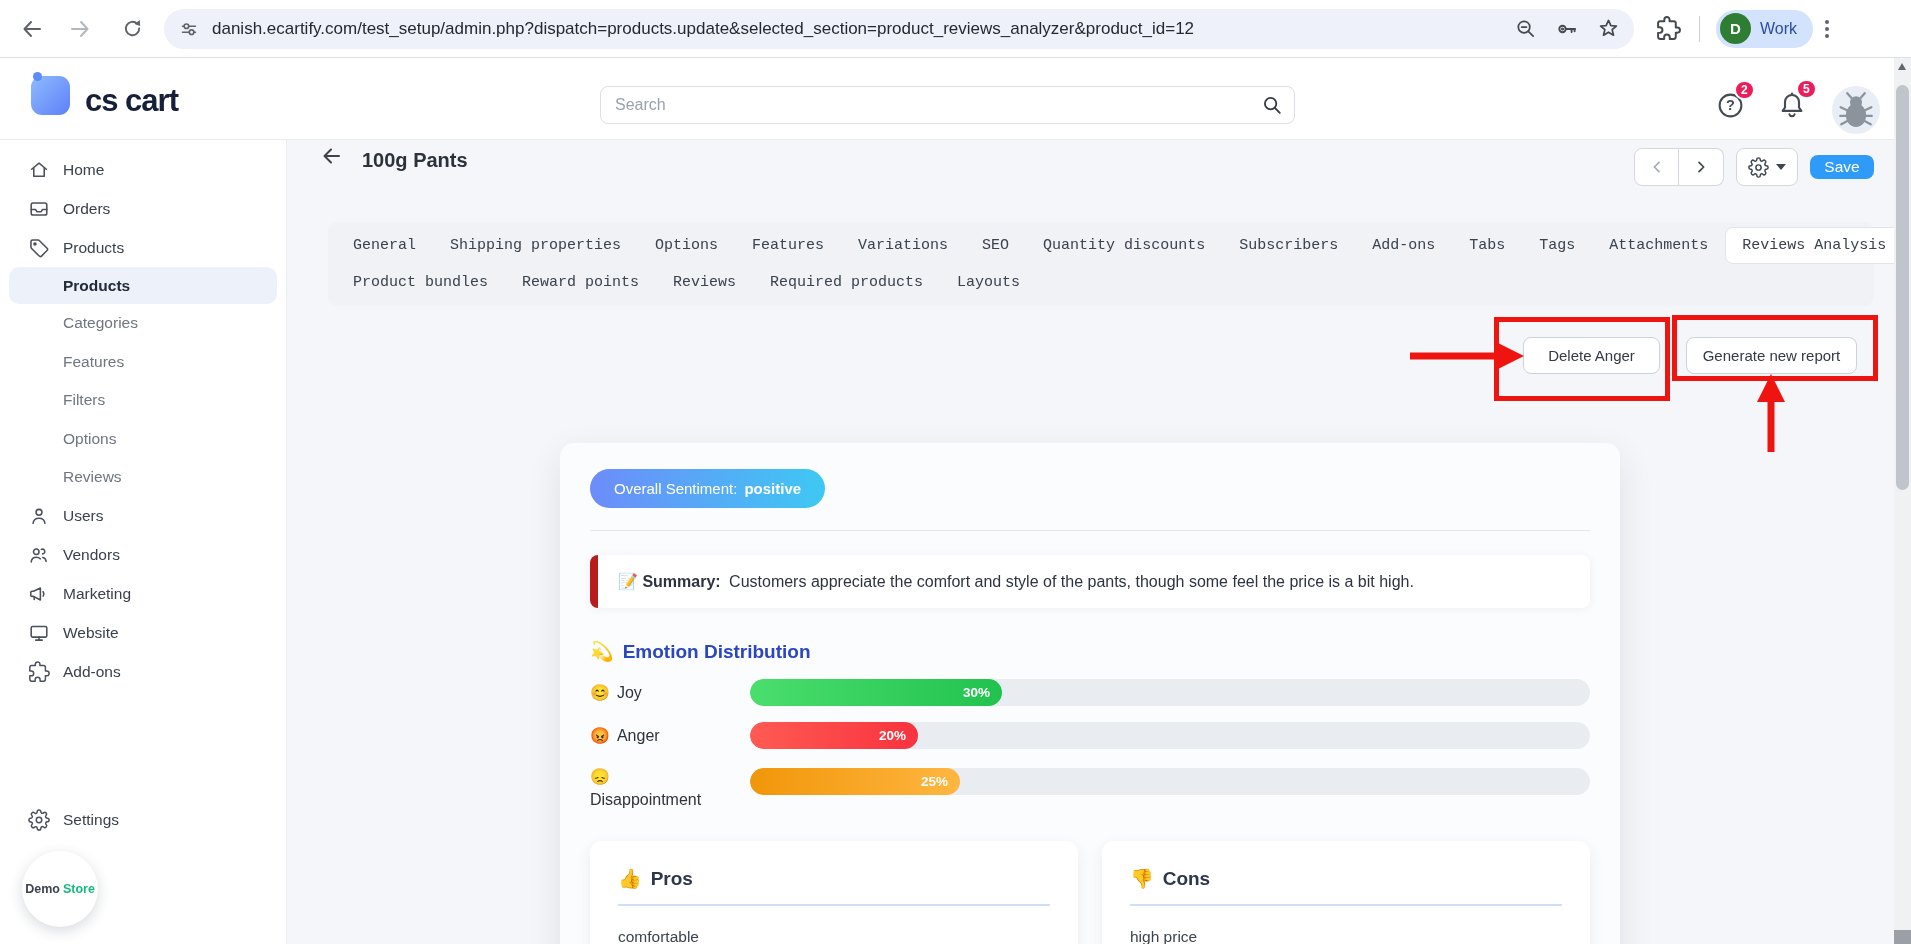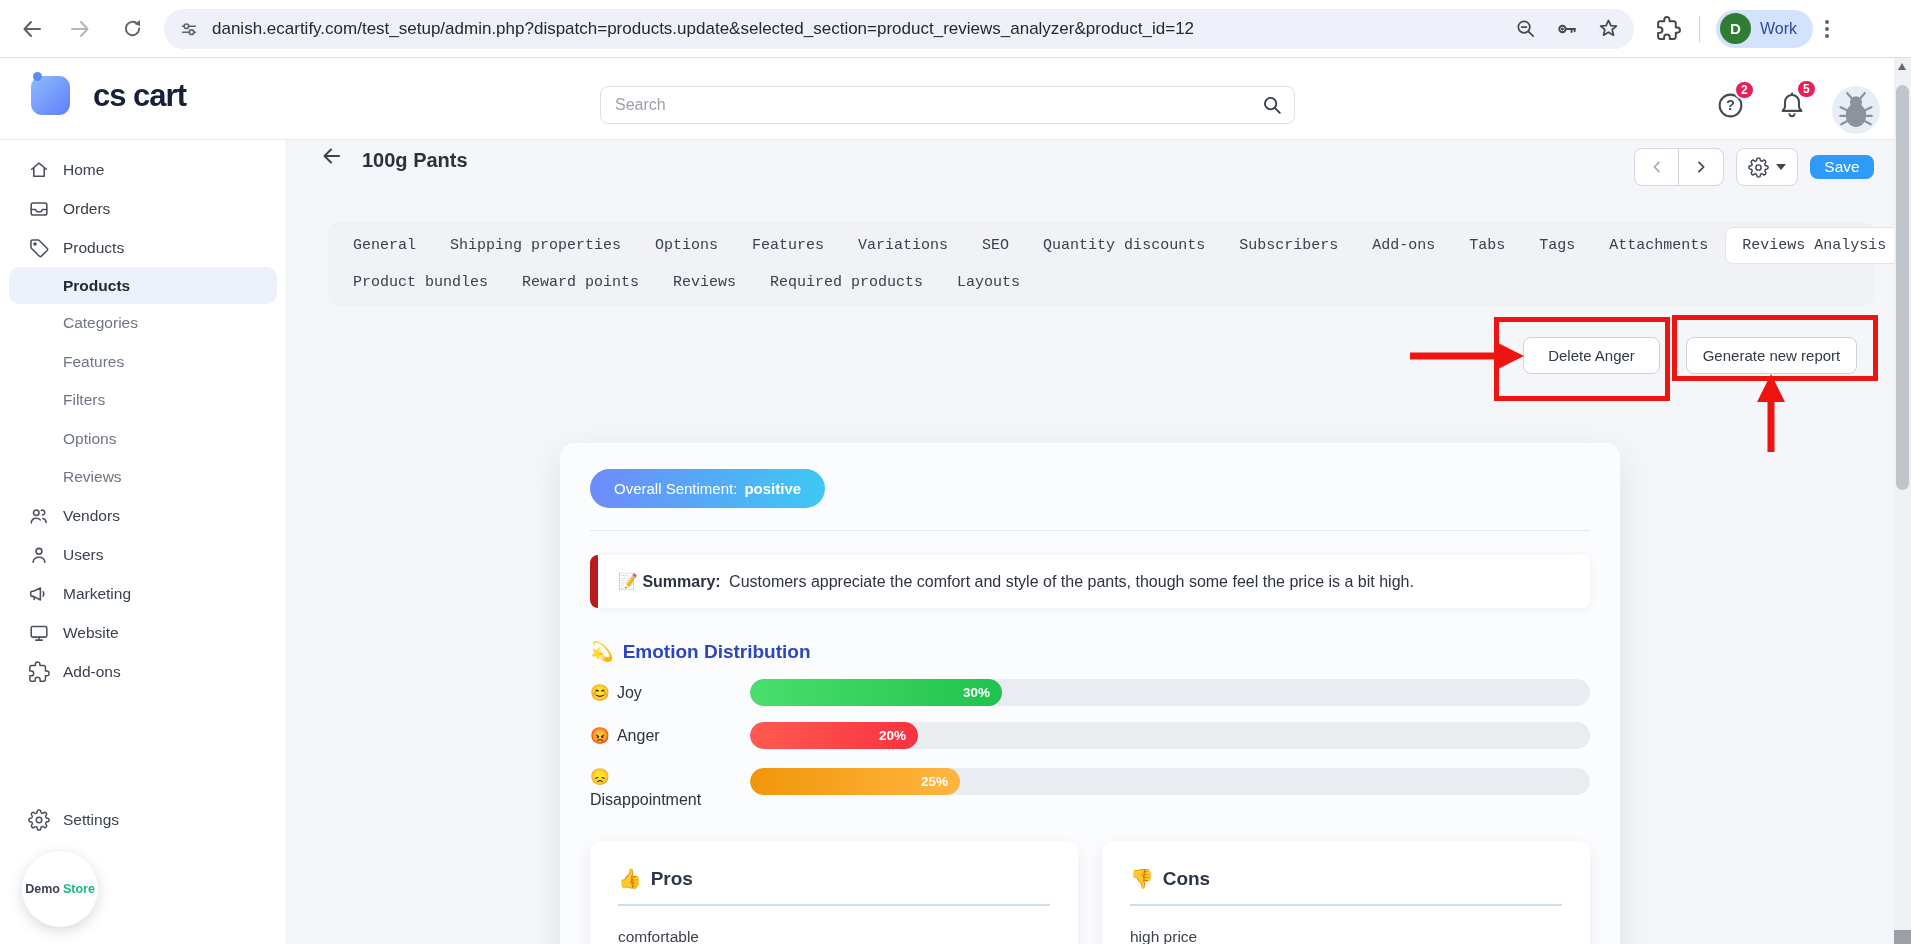--- a/index.html
+++ b/index.html
@@ -21,21 +21,21 @@
   .profile-pill { height:38px; background:#d3e3fd; border-radius:19px; display:flex; align-items:center; padding:3px 16px 3px 4px; gap:9px; }
   .profile-avatar { width:31px; height:31px; border-radius:50%; background:#2e7d32; color:#fff; font-size:15px; font-weight:bold;
                     display:flex; align-items:center; justify-content:center; }
   .profile-name { font-size:16px; color:#2d4d9e; }
   .dots-ic { margin:0 14px 0 12px; color:#5f6368; display:flex; flex-direction:column; gap:3px; }
   .dots-ic i { width:4px; height:4px; border-radius:50%; background:#5f6368; }
 
   
   .admin-header { position:absolute; top:58px; left:0; width:1894px; height:82px; background:#fff;
                   border-bottom:1px solid #e8eaee; z-index:20; }
-  .logo { position:absolute; left:18px; top:18px; display:flex; align-items:center; gap:23px;padding-left:13px; }
+  .logo { position:absolute; left:18px; top:18px; display:flex; align-items:flex-end; gap:15px;padding-left:13px; }
   .logo-dot { position:absolute; left:2px; top:-4px; width:9px; height:9px; border-radius:50%; background:#5a8df8; }
   .logo-sq { width:39px; height:39px; border-radius:11px; background:linear-gradient(135deg,#8fbcfd 0%,#5e7ff9 100%); position:relative; }
   .logo-text { font-size:31px; font-weight:bold; letter-spacing:-1px; color:#17203a; line-height:0.95; }
   .search-wrap { position:absolute; left:600px; top:84px; width:695px; height:38px; margin-top:-62px; }
   .search-input { width:100%; height:38px; border:1px solid #dbdfe8; border-radius:8px; padding:0 44px 0 14px;
                   font-size:16px; color:#333; outline:none; font-family:"Liberation Sans",sans-serif; }
   .search-input::placeholder { color:#9aa1ac; }
   .search-ic { position:absolute; right:12px; top:8px; color:#343a41; }
   .hdr-ic { position:absolute; color:#454b52; }
   .badge { position:absolute; min-width:20px; height:20px; border-radius:10px; background:#e91e5a; color:#fff;
@@ -281,33 +281,33 @@
           <span>Filters</span>
         </div>
       <div class="side-sub">
           <span>Options</span>
         </div>
       <div class="side-sub">
           <span>Reviews</span>
         </div>
       <div class="side-item">
         <span class="s-ic"><svg viewBox="0 0 24 24" fill="none" stroke="currentColor" stroke-width="1.7" stroke-linecap="round">
+              <circle cx="12" cy="8" r="3.2"></circle>
+              <path d="M5.5 20c.5-3.6 3-5.5 6.5-5.5s6 1.9 6.5 5.5"></path>
+            </svg></span>
+        <span>Users</span>
+      </div>
+      <div class="side-item">
+        <span class="s-ic"><svg viewBox="0 0 24 24" fill="none" stroke="currentColor" stroke-width="1.7" stroke-linecap="round">
               <circle cx="9" cy="8.5" r="3"></circle>
               <path d="M3.5 19.5c.4-3.2 2.6-5 5.5-5 1.8 0 3.3.6 4.3 1.7"></path>
               <path d="M14.5 5.9a2.6 2.6 0 1 1 1.4 4.9"></path>
               <path d="M16.2 14.6c2.1.5 3.3 2 3.6 4.4"></path>
             </svg></span>
         <span>Vendors</span>
-      </div>
-      <div class="side-item">
-        <span class="s-ic"><svg viewBox="0 0 24 24" fill="none" stroke="currentColor" stroke-width="1.7" stroke-linecap="round">
-              <circle cx="12" cy="8" r="3.2"></circle>
-              <path d="M5.5 20c.5-3.6 3-5.5 6.5-5.5s6 1.9 6.5 5.5"></path>
-            </svg></span>
-        <span>Users</span>
       </div>
       <div class="side-item">
         <span class="s-ic"><svg viewBox="0 0 24 24" fill="none" stroke="currentColor" stroke-width="1.7" stroke-linecap="round" stroke-linejoin="round">
               <path d="M13.5 5.5 6 9H4.3A1.3 1.3 0 0 0 3 10.3v3a1.3 1.3 0 0 0 1.3 1.3H6l7.5 3.9V5.5z"></path>
               <line x1="6.8" y1="15.2" x2="6.8" y2="18"></line>
               <path d="M16.5 9.5a4.2 4.2 0 0 1 0 4.8"></path>
             </svg></span>
         <span>Marketing</span>
       </div>
       <div class="side-item">

